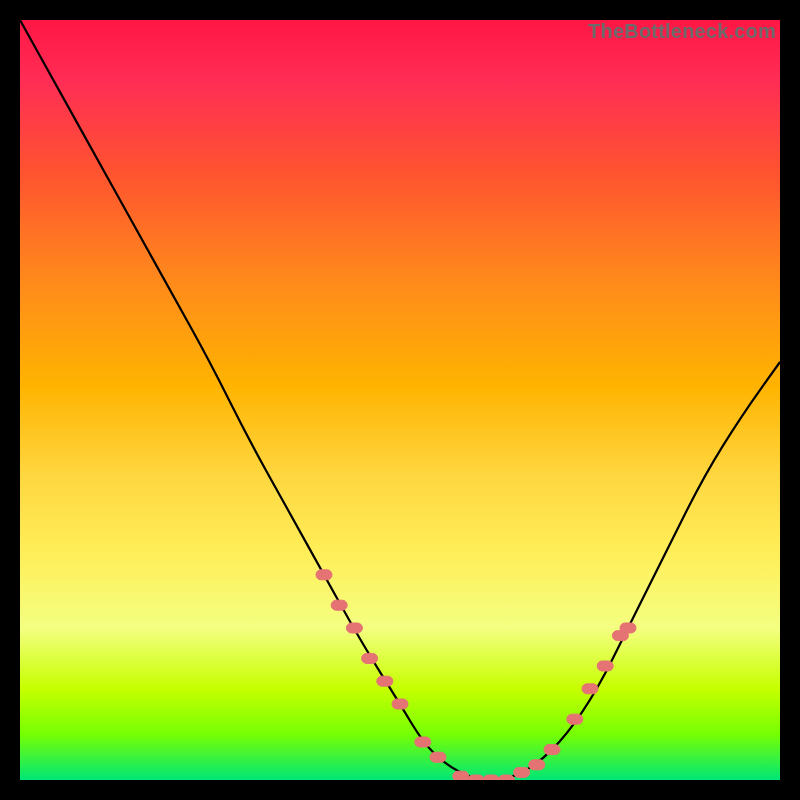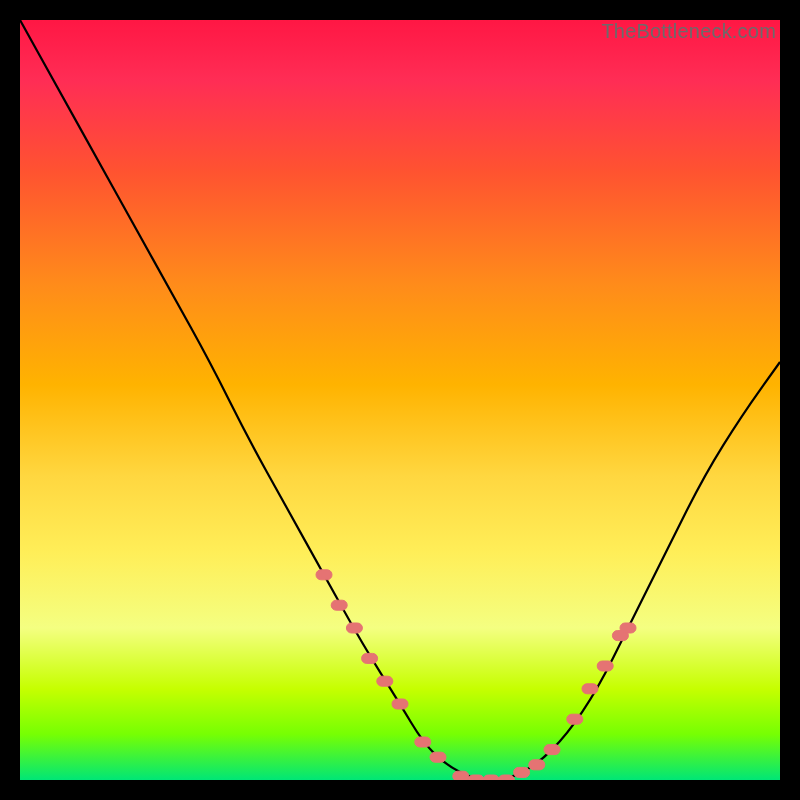--- a/index.html
+++ b/index.html
@@ -37,21 +37,21 @@
       #76ff03 94%,
       #00e676 100%
     );
   }
   .watermark {
     position: absolute;
     top: 0px;
     right: 4px;
     color: #6b6b6b;
     font-size: 20px;
-    font-weight: 400;
+    font-weight: 700;
     letter-spacing: 0.2px;
     pointer-events: none;
     z-index: 5;
   }
   svg.curve {
     position: absolute;
     left: 0;
     top: 0;
     width: 760px;
     height: 760px;

